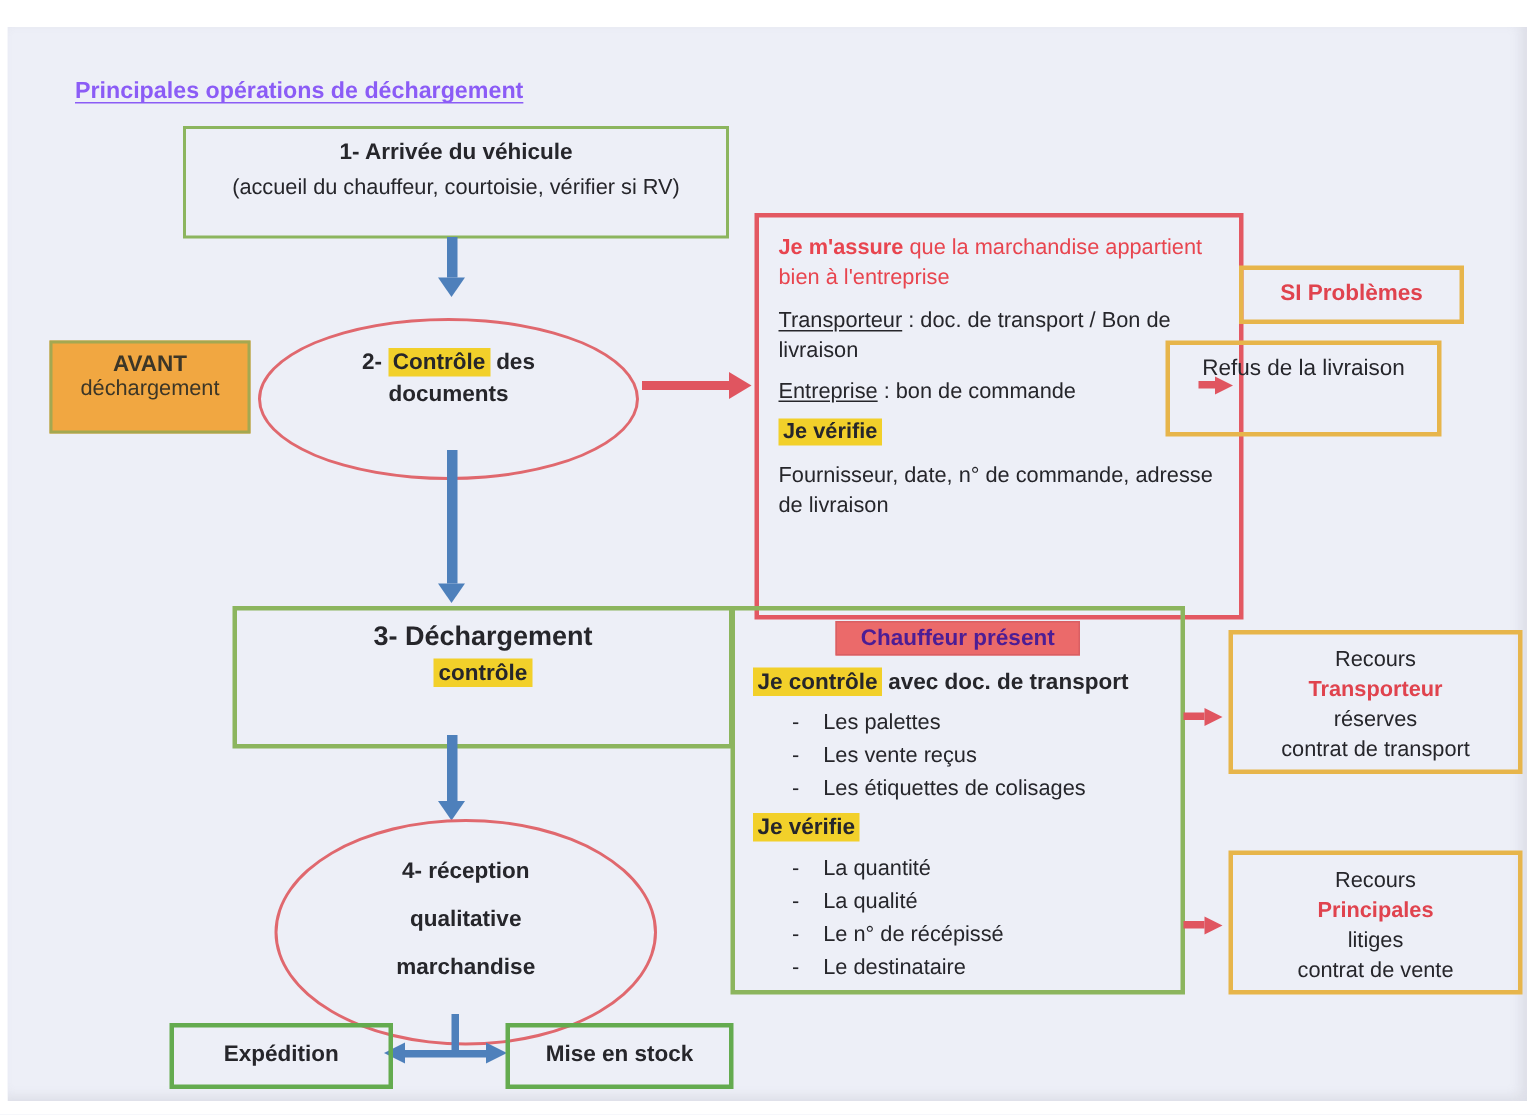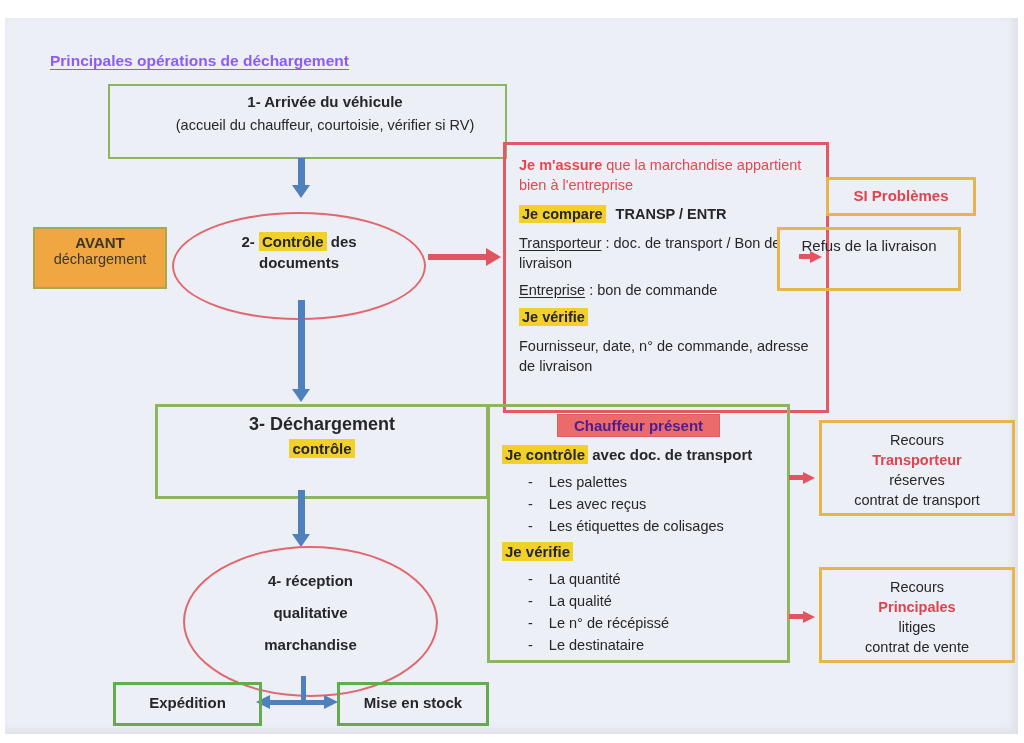--- a/index.html
+++ b/index.html
@@ -22,21 +22,21 @@
 
   
   .title{
     left:50px;top:52px;font-size:15.5px;font-weight:bold;
     text-decoration:underline;text-underline-offset:3px;color:#8b5cf6;
   }
 
   
   .greenbox{border:2px solid #8cb55e;background:transparent;}
   .greenbox3{border:3px solid #8cb55e;}
-  .box1{left:108px;top:84px;width:360px;height:64px;padding-top:7px;padding-left:35px;}
+  .box1{left:122px;top:84px;width:360px;height:64px;padding-top:7px;}
   .box1 .l1{font-size:15px;font-weight:bold;margin-bottom:7px;}
   .box1 .l2{font-size:14.5px;}
 
   .ellipse{border:2px solid #e0686e;border-radius:50%;}
   .ellipse2{left:172px;top:212px;width:250px;height:87px;padding-top:17px;
             font-size:15px;font-weight:bold;line-height:21px;}
   .ellipse4{left:183px;top:546px;width:251px;height:130px;padding-top:17px;
             font-size:15px;font-weight:bold;line-height:32px;}
 
   .avant{
@@ -129,21 +129,20 @@
 <div class="abs ellipse ellipse2 center">
   <div><span>2-</span> <span class="hl">Contrôle</span> <span>des</span></div>
   <div>documents</div>
 </div>
 
 <div class="rshaft" style="left:428px;top:254px;width:58px;height:6px;"></div>
 <div class="rhead" style="left:486px;top:248px;"></div>
 
 <div class="abs redbox">
   <p class="redtxt"><span class="b">Je m'assure</span> <span>que la marchandise appartient bien à l'entreprise</span></p>
-  <p><span class="hl">Je compare</span><span class="b gap">TRANSP / ENTR</span></p>
   <p class="p3"><span class="u">Transporteur</span> <span>: doc. de transport / Bon de livraison</span></p>
   <p class="p4"><span class="u">Entreprise</span> <span>: bon de commande</span></p>
   <p><span class="hl">Je vérifie</span></p>
   <p>Fournisseur, date, n° de commande, adresse de livraison</p>
 </div>
 
 <div class="abs orangebox siprob center">SI Problèmes</div>
 <div class="abs orangebox refus center">Refus de la livraison</div>
 <div class="rshaft" style="left:799px;top:254px;width:12px;height:5px;"></div>
 <div class="rhead-s" style="left:810px;top:251px;"></div>
@@ -159,21 +158,21 @@
 <div class="abs chauffeur">
   <div class="hdr">Chauffeur présent</div>
   <div class="p1"><span class="hl">Je contrôle</span> <span>avec  doc. de transport</span></div>
   <div class="list">
     <div class="li">
         <span>-</span>
         <span>Les palettes</span>
       </div>
     <div class="li">
         <span>-</span>
-        <span>Les avec reçus</span>
+        <span>Les vente reçus</span>
       </div>
     <div class="li">
         <span>-</span>
         <span>Les étiquettes de colisages</span>
       </div>
   </div>
   <div class="p2"><span class="hl">Je vérifie</span></div>
   <div class="list">
     <div class="li">
         <span>-</span>

